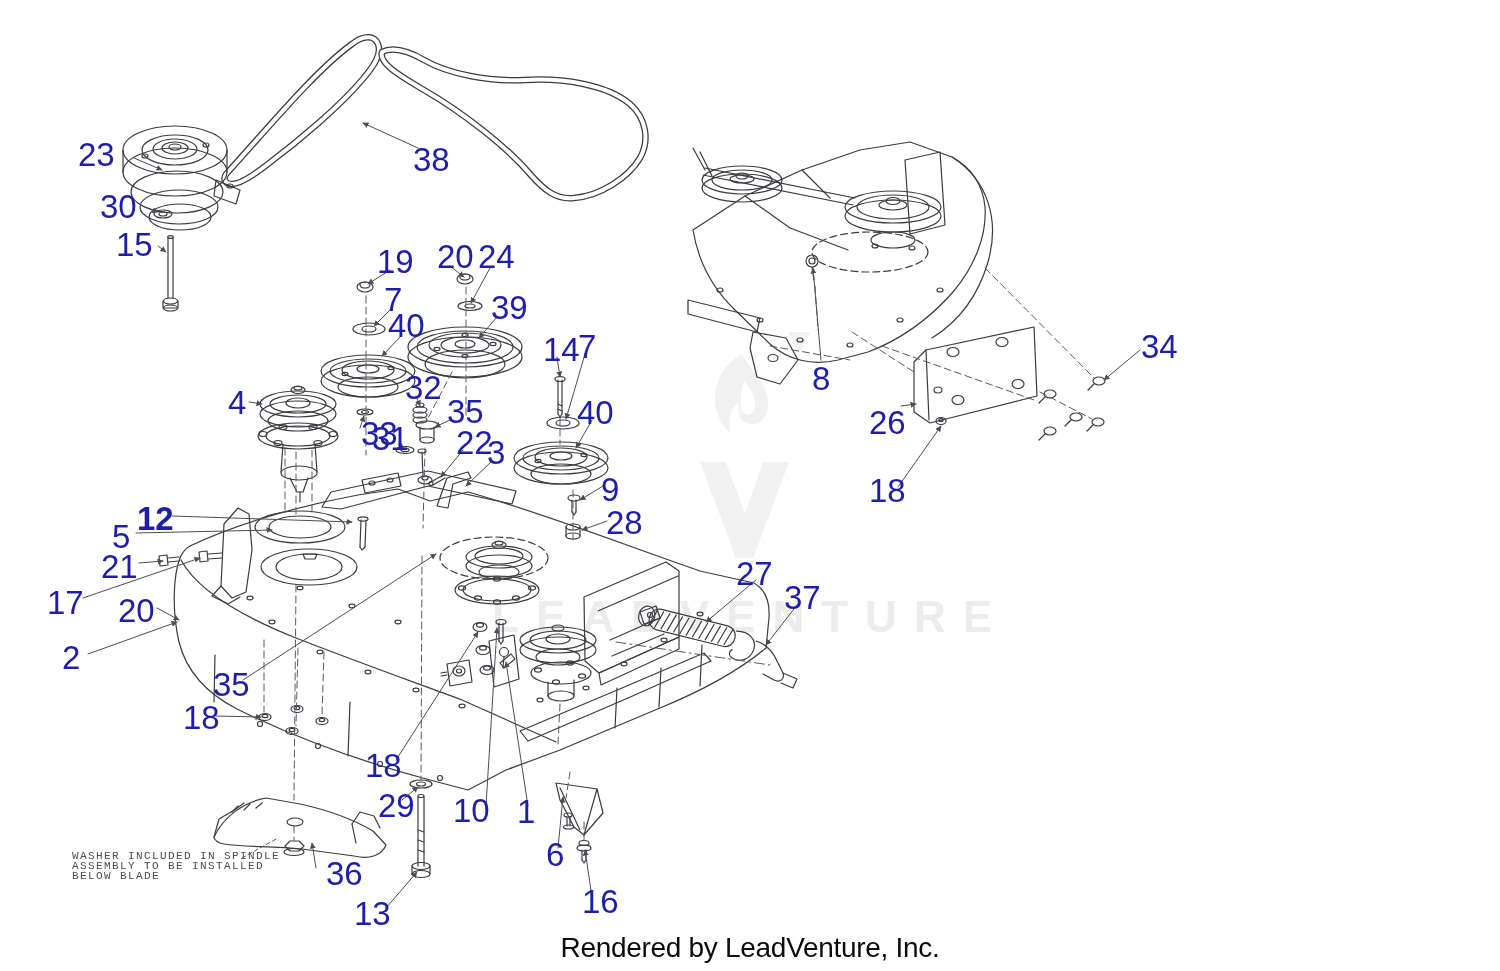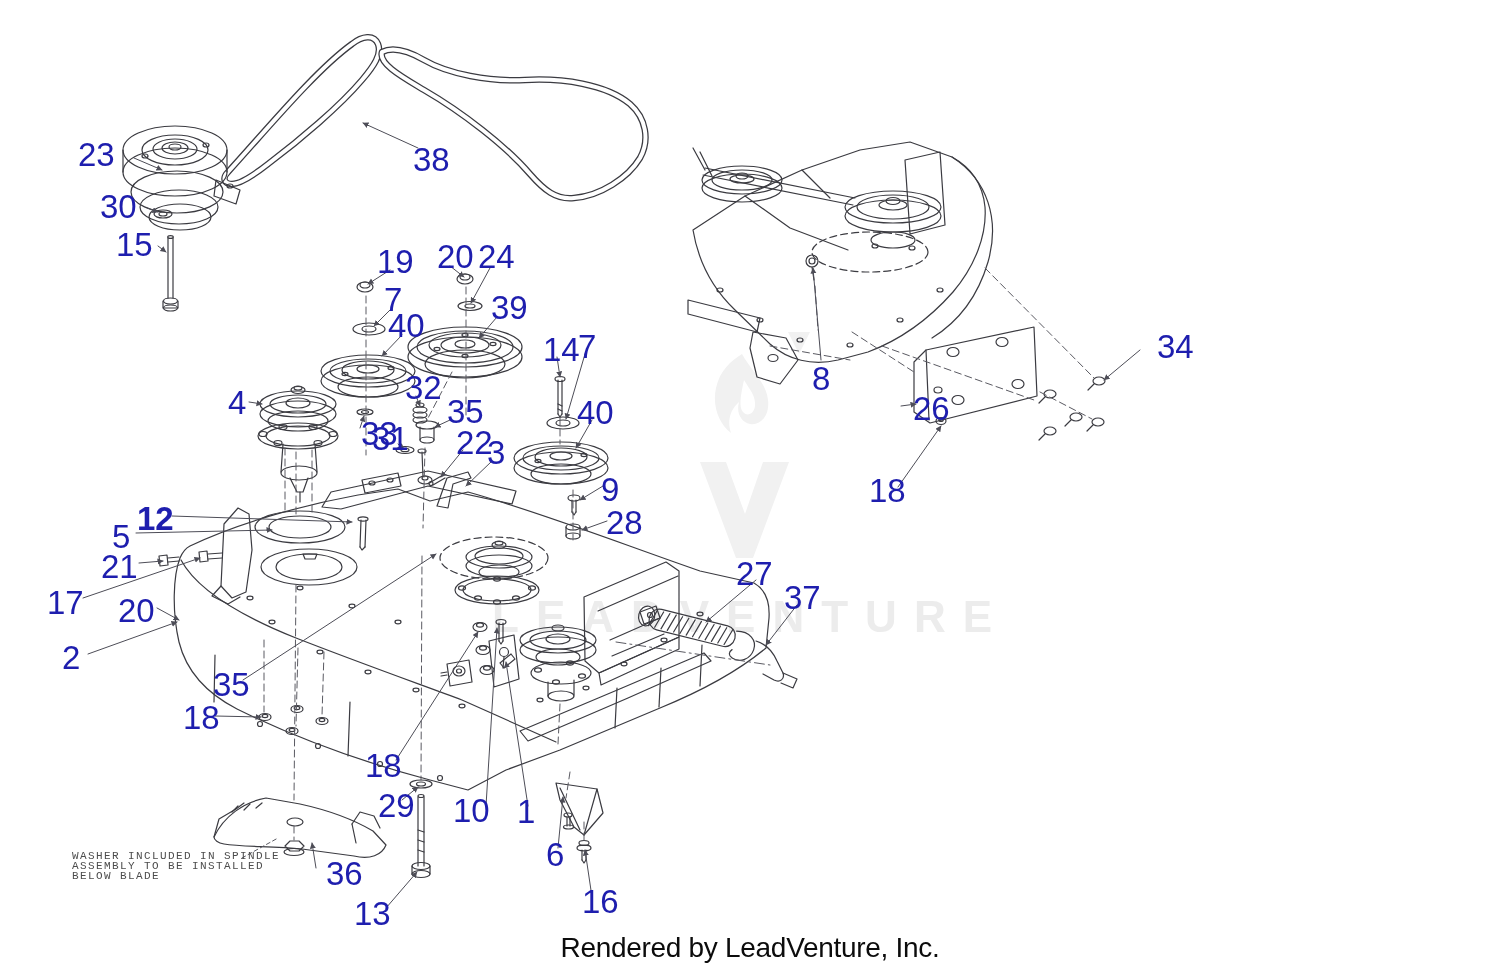--- a/index.html
+++ b/index.html
@@ -626,20 +626,20 @@
       <div class="callout" style="left: 378px; top: 789px;">29</div>
       <div class="callout" style="left: 453px; top: 794px;">10</div>
       <div class="callout" style="left: 517px; top: 795px;">1</div>
       <div class="callout" style="left: 546px; top: 838px;">6</div>
       <div class="callout" style="left: 582px; top: 885px;">16</div>
       <div class="callout" style="left: 354px; top: 897px;">13</div>
       <div class="callout" style="left: 318px; top: 857px; margin-left: 8px;">36</div>
       <div class="callout" style="left: 736px; top: 557px; text-align: center;">27</div>
       <div class="callout" style="left: 784px; top: 581px;">37</div>
       <div class="callout" style="left: 812px; top: 362px;">8</div>
-      <div class="callout" style="left: 869px; top: 392px; margin-left: 44px;">26</div>
+      <div class="callout" style="left: 869px; top: 406px;">26</div>
       <div class="callout" style="left: 869px; top: 474px;">18</div>
-      <div class="callout" style="left: 1141px; top: 330px; margin-left: 16px;">34</div>
+      <div class="callout" style="left: 1141px; top: 330px;">34</div>
     </div>
 
   <div class="footer">Rendered by LeadVenture, Inc.</div>
 
 </div>
 
 </body></html>

